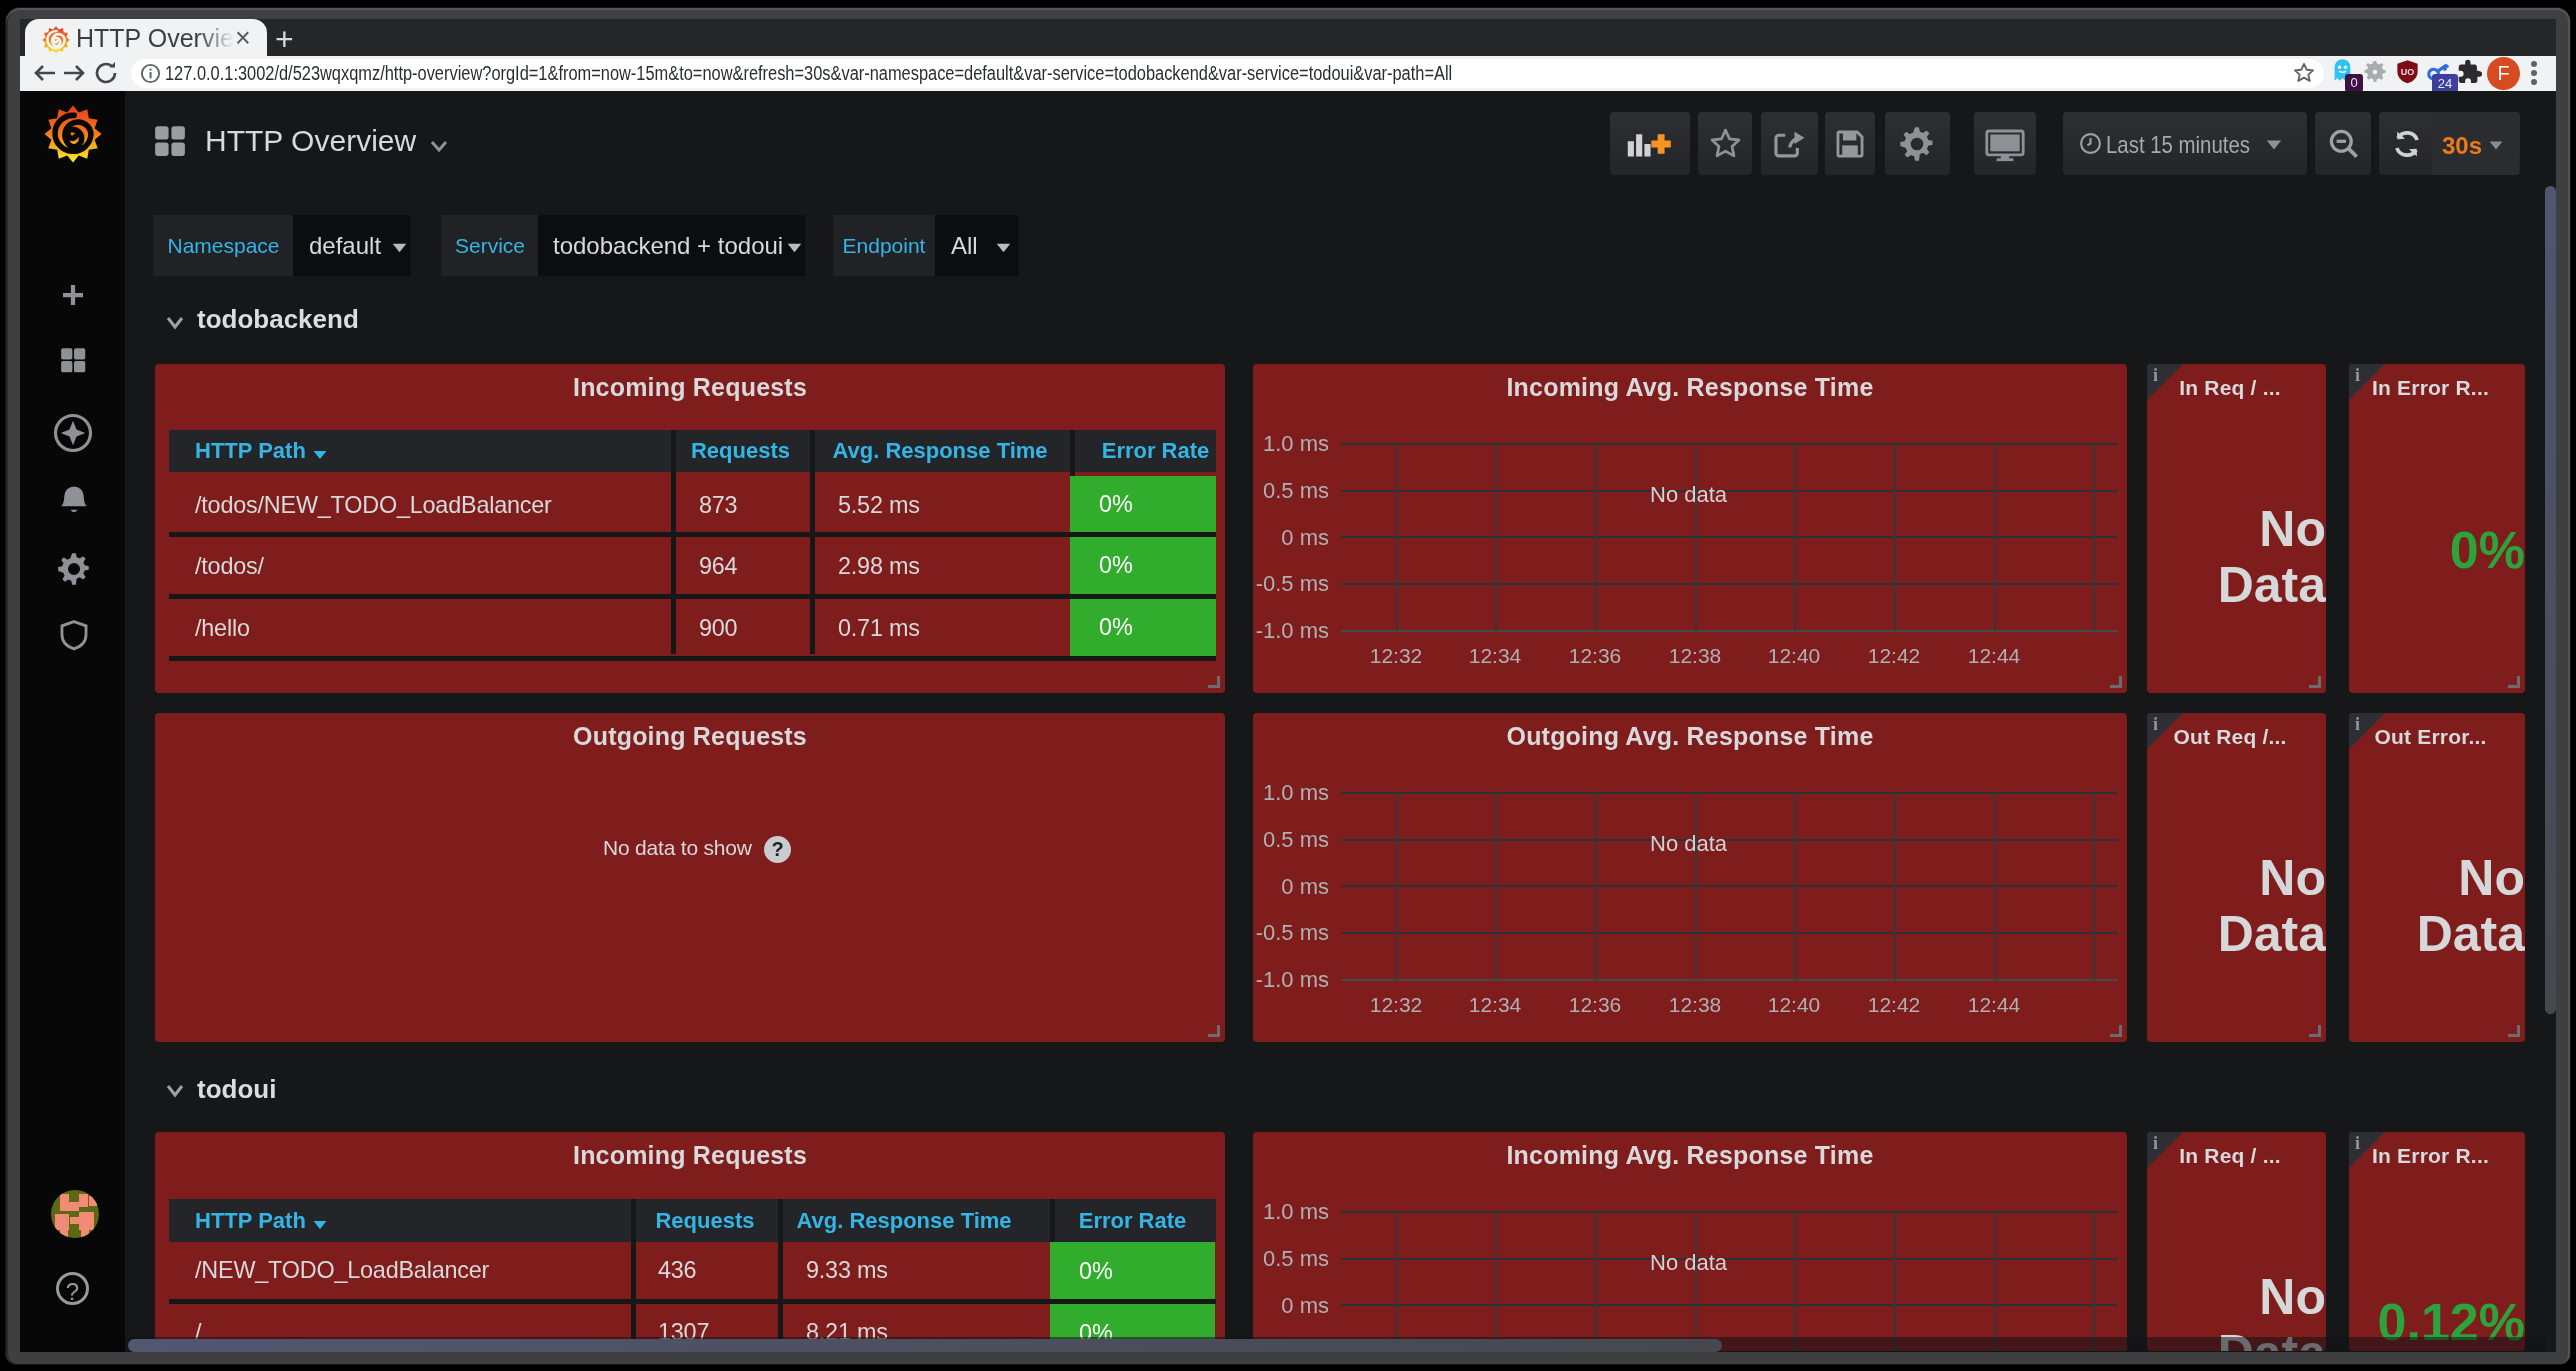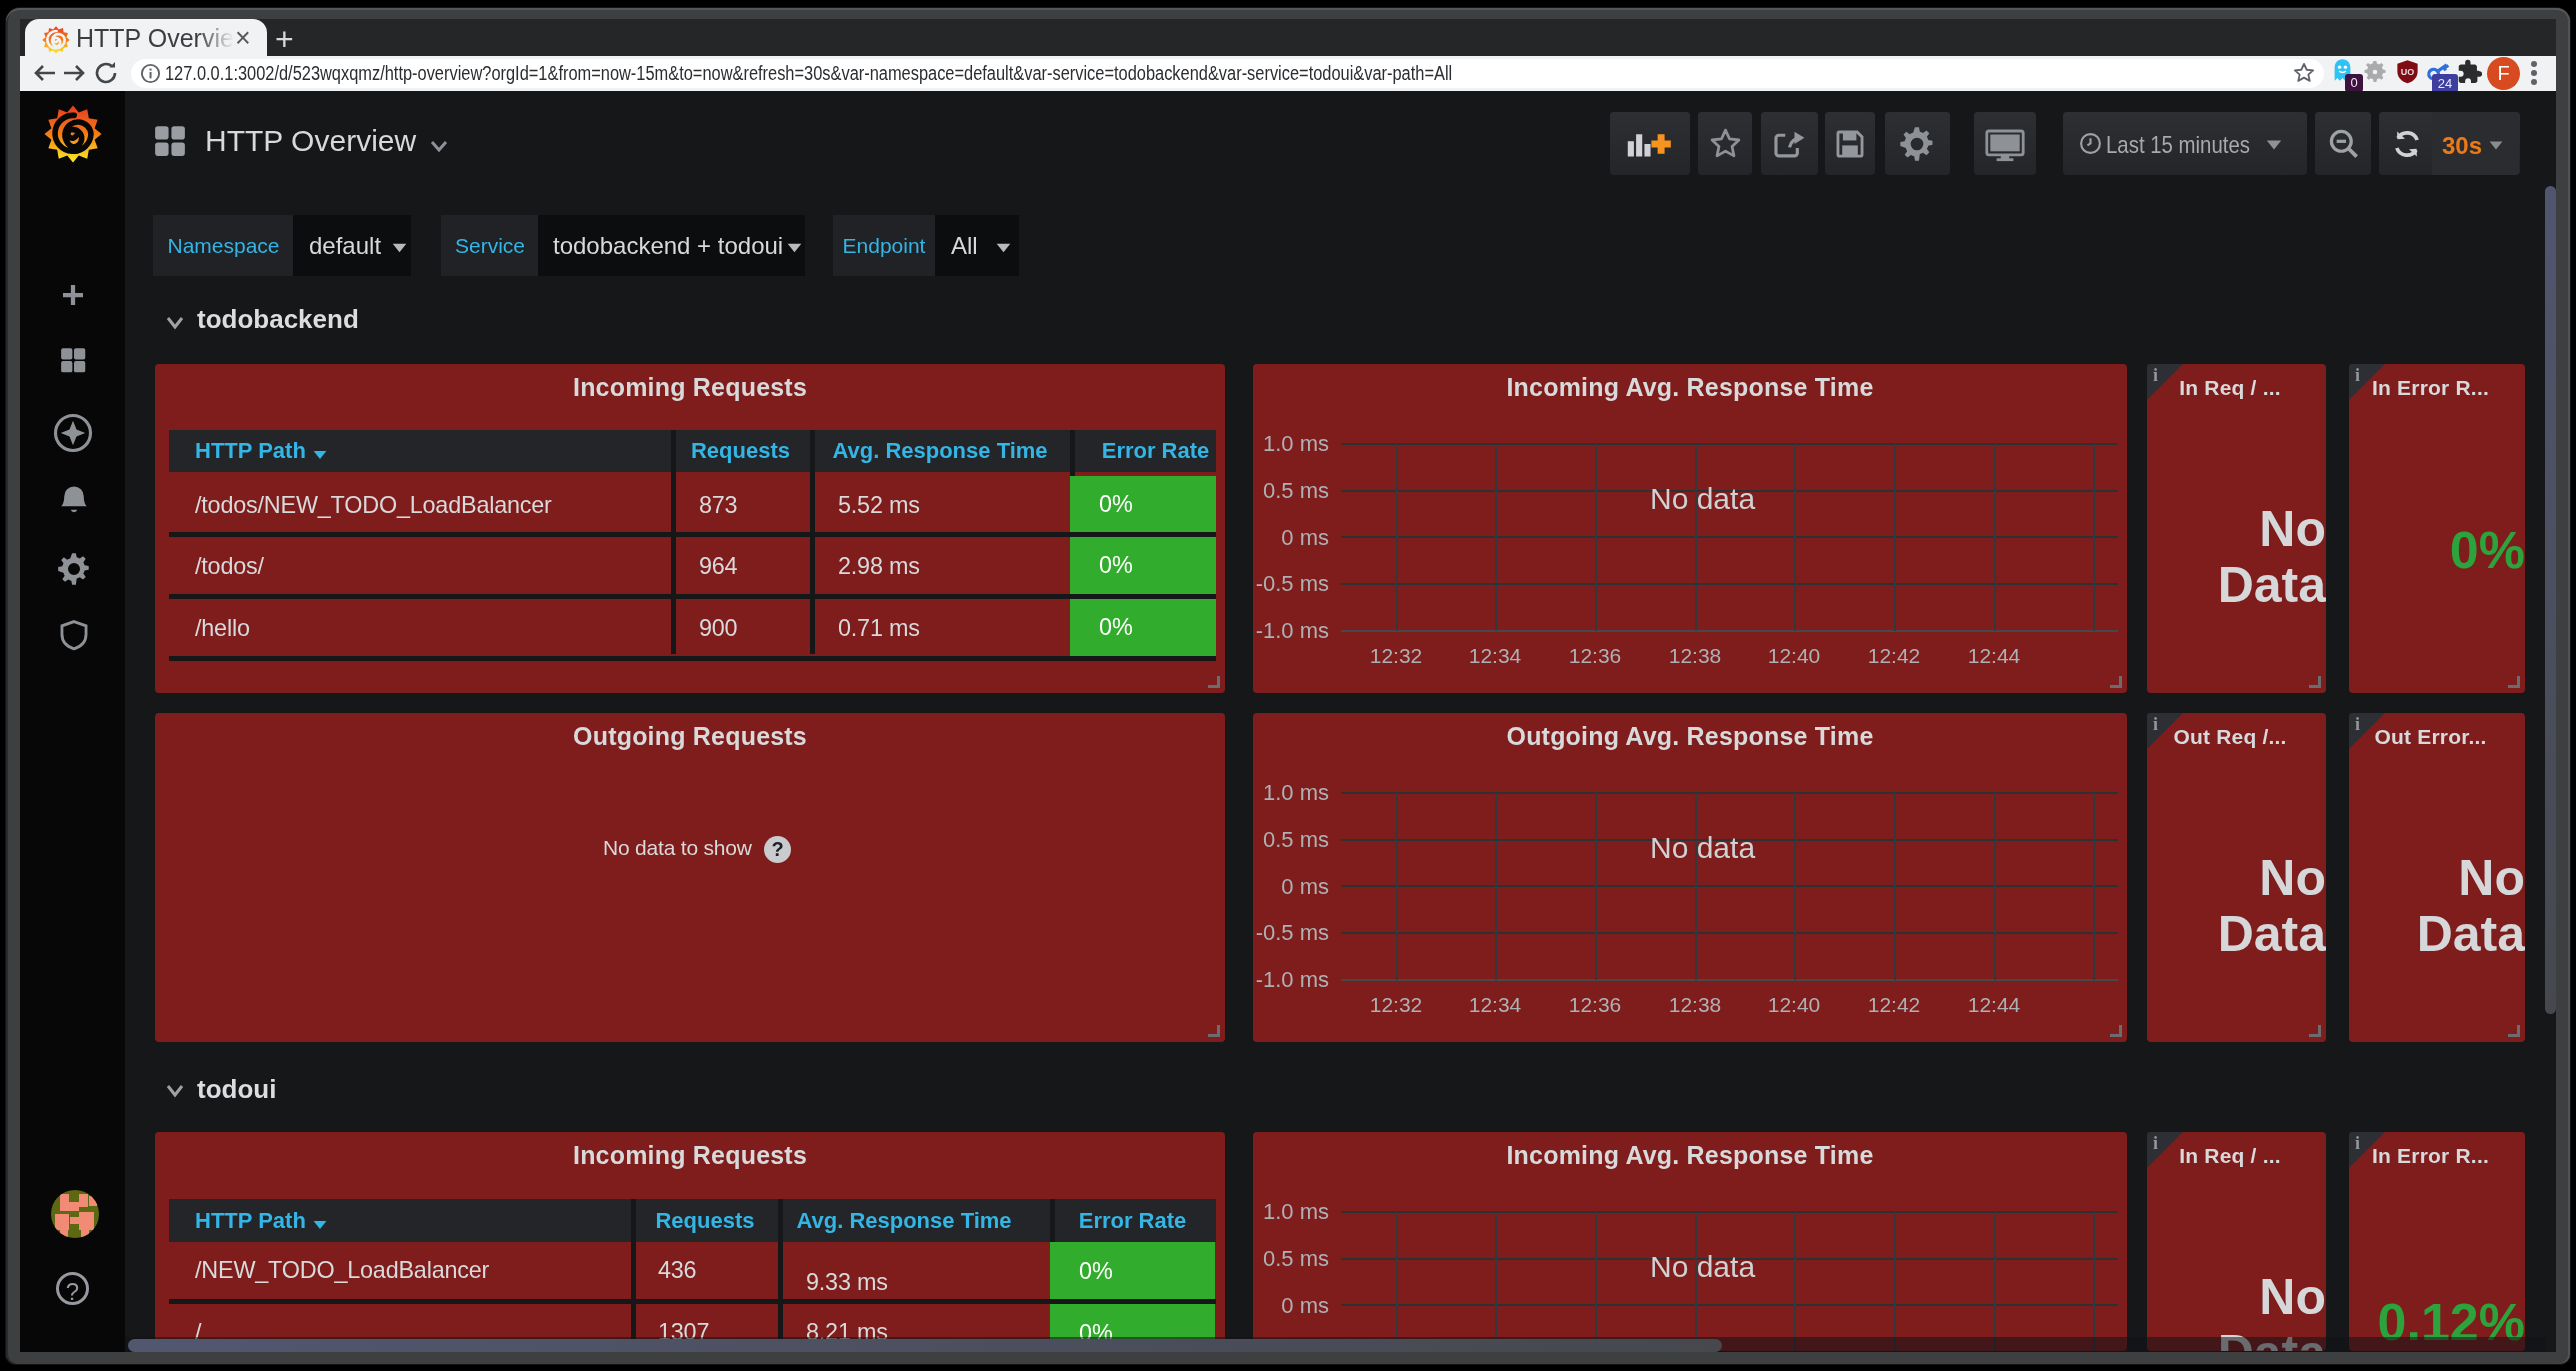--- a/index.html
+++ b/index.html
@@ -6,21 +6,21 @@
   html,body { width:2576px; height:1372px; background:#000; overflow:hidden;
     font-family:"Liberation Sans", sans-serif; }
   .abs { position:absolute; }
   .panel { position:absolute; background:#7f1d1d; border-radius:4px; }
   .ptitle { position:absolute; width:100%; text-align:center; font-size:25px;
     font-weight:700; color:#d8d9da; letter-spacing:0.2px; }
   .ylab { position:absolute; text-align:right; font-size:22px; color:#aeb1b4; width:76px; }
   .xlab { position:absolute; text-align:center; font-size:21px; color:#aeb1b4; width:100px; }
   .hline { position:absolute; height:2px; background:#34373b; }
   .vline { position:absolute; width:2px; background:#34373b; }
-  .nodata { position:absolute; font-size:30px; color:#cfd1d3; }
+  .nodata { position:absolute; font-size:22px; color:#cfd1d3; }
   .icbtn { position:absolute; background:linear-gradient(180deg,#2e2f33,#242528); border-radius:4px; }
   .sep3 { position:absolute; width:5px; background:#161719; }
   .rowsep { position:absolute; height:5px; background:#161719; left:14px; width:1047px; }
   .cell { position:absolute; font-size:23.4px; letter-spacing:-0.2px; color:#d8d9da; }
   .greencell { position:absolute; left:915px; width:146px; background:#32ac2d;
     color:#fff; font-size:23.4px; text-align:left; padding-left:29px; }
   .hdr { position:absolute; font-size:22px; font-weight:700; color:#33b5e5; }
   .bigstat { position:absolute; width:100%; text-align:right; font-weight:700; }
   .infotri { position:absolute; left:0; top:0; width:0; height:0;
     border-top:36px solid #2d2f34; border-right:36px solid transparent; }
@@ -402,21 +402,21 @@
         <path d="M2 2 L10 12 L18 2 Z" fill="#33b5e5"></path>
       </svg>
 <div class="hdr" style="left:476px;top:76px;width:148px;text-align:center;">Requests</div>
 <div class="hdr" style="left:613px;top:76px;width:272px;text-align:center;">Avg. Response Time</div>
 <div class="hdr" style="left:895px;top:76px;width:165px;text-align:center;">Error Rate</div>
 <div class="sep3" style="left:476px;top:67px;height:153px;"></div>
 <div class="sep3" style="left:623px;top:67px;height:153px;"></div>
 <div class="sep3" style="left:895px;top:67px;height:153px;"></div>
 <div class="cell" style="left:40px;top:125px;">/NEW_TODO_LoadBalancer</div>
 <div class="cell" style="left:503px;top:125px;">436</div>
-<div class="cell" style="left:651px;top:125px;margin-top:12px;">9.33 ms</div>
+<div class="cell" style="left:651px;top:125px;">9.33 ms</div>
 <div class="greencell" style="top:110px;height:58px;line-height:58px;left:895px;width:165px;">0%</div>
 <div class="rowsep" style="top:167px;"></div>
 <div class="cell" style="left:40px;top:187px;">/</div>
 <div class="cell" style="left:503px;top:187px;">1307</div>
 <div class="cell" style="left:651px;top:187px;">8.21 ms</div>
 <div class="greencell" style="top:172px;height:58px;line-height:58px;left:895px;width:165px;">0%</div>
 </div>
 <div class="panel" style="left:1253px;top:1132px;width:874px;height:219px;overflow:hidden;">
 <div class="ptitle" style="top:9px;">Incoming Avg. Response Time</div>
 <div class="ylab" style="left:0px;top:67px;">1.0 ms</div>

